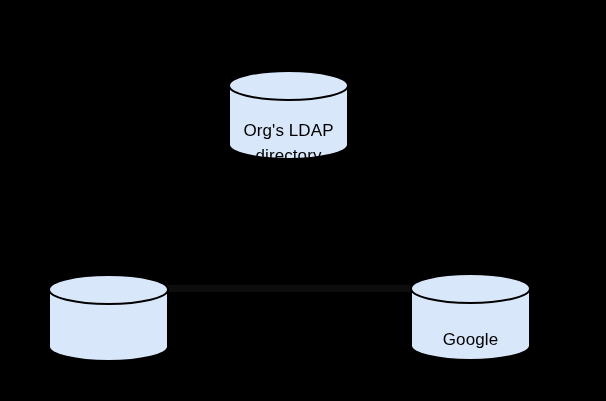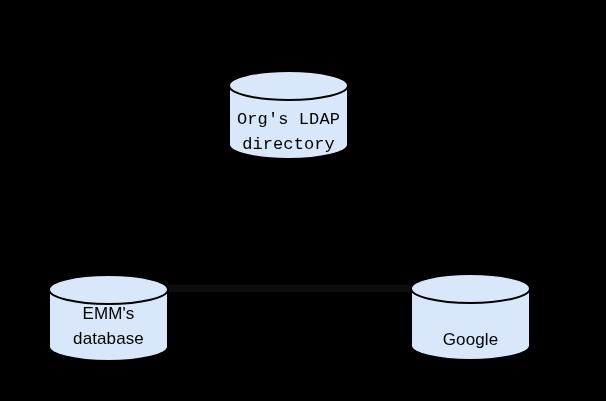--- a/index.html
+++ b/index.html
@@ -43,21 +43,21 @@
     font-size: 17px;
     line-height: 25px;
     font-weight: 400;
     letter-spacing: 0.1px;
     pointer-events: none;
   }
   #node-ldap   { left: 228px; top: 70px;  width: 121px; height: 90px; }
   #node-emm    { left: 48px;  top: 274px; width: 121px; height: 88px; }
   #node-google { left: 410px; top: 273px; width: 121px; height: 88px; }
 
-  #label-ldap   { left: 228px; top: 107px; font-family: Liberation Mono, monospace; }
+  #label-ldap   { left: 228px; top: 118px; }
   #label-emm    { left: 48px;  top: 301px; }
   #label-google { left: 410px; top: 327px; }
 
   .connector {
     position: absolute;
     left: 168px;
     top: 285px;
     width: 242px;
     height: 7px;
     background: var(--connector_color);
@@ -80,24 +80,20 @@
     <div>Org's LDAP</div>
     <div>directory</div>
   </div>
 
   <div class="node" id="node-emm">
     <svg width="121" height="88" viewBox="0 0 121 88">
       <path class="cyl-body" d="M 1 15.5 V 72.5 A 59.5 14.5 0 0 0 120 72.5 V 15.5 Z"></path>
       <ellipse class="cyl-top" cx="60.5" cy="15.5" rx="59.5" ry="14.5"></ellipse>
     </svg>
   </div>
-  <div class="node-label" id="label-emm">
-    <div>EMM's</div>
-    <div>database</div>
-  </div>
 
   <div class="node" id="node-google">
     <svg width="121" height="88" viewBox="0 0 121 88">
       <path class="cyl-body" d="M 1 15.5 V 72.5 A 59.5 14.5 0 0 0 120 72.5 V 15.5 Z"></path>
       <ellipse class="cyl-top" cx="60.5" cy="15.5" rx="59.5" ry="14.5"></ellipse>
     </svg>
   </div>
   <div class="node-label" id="label-google">
     <div>Google</div>
   </div>

